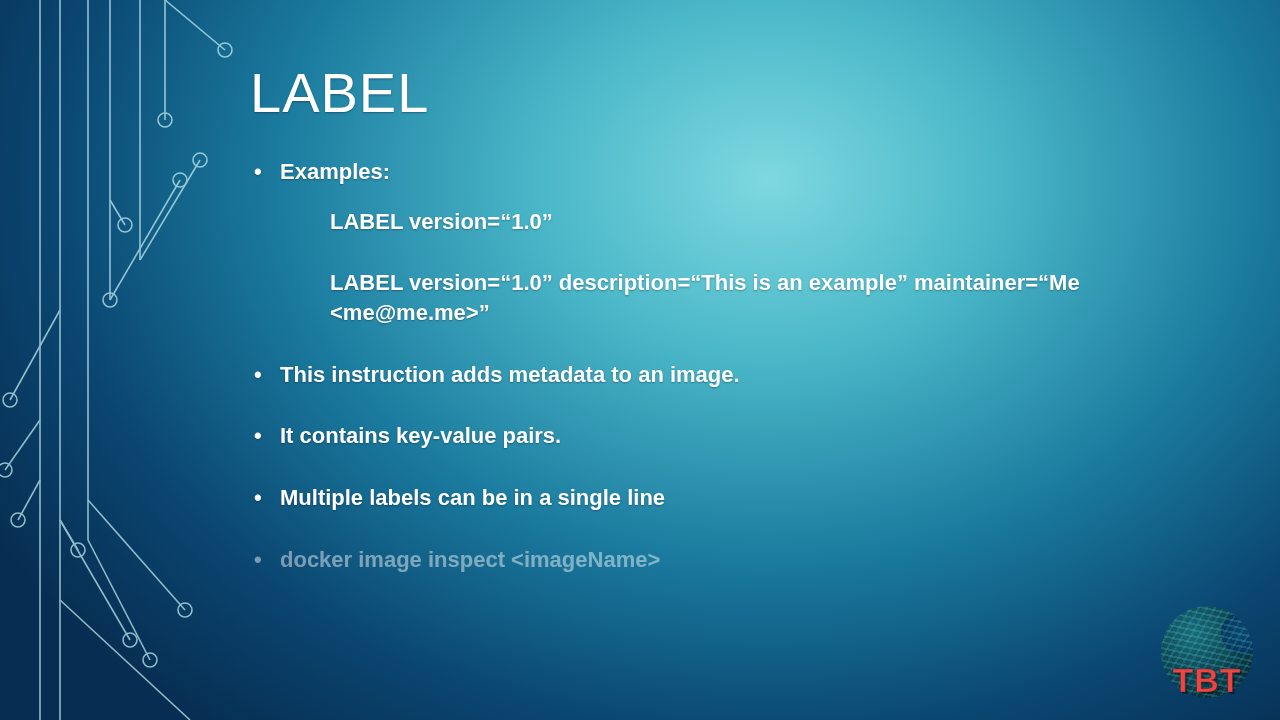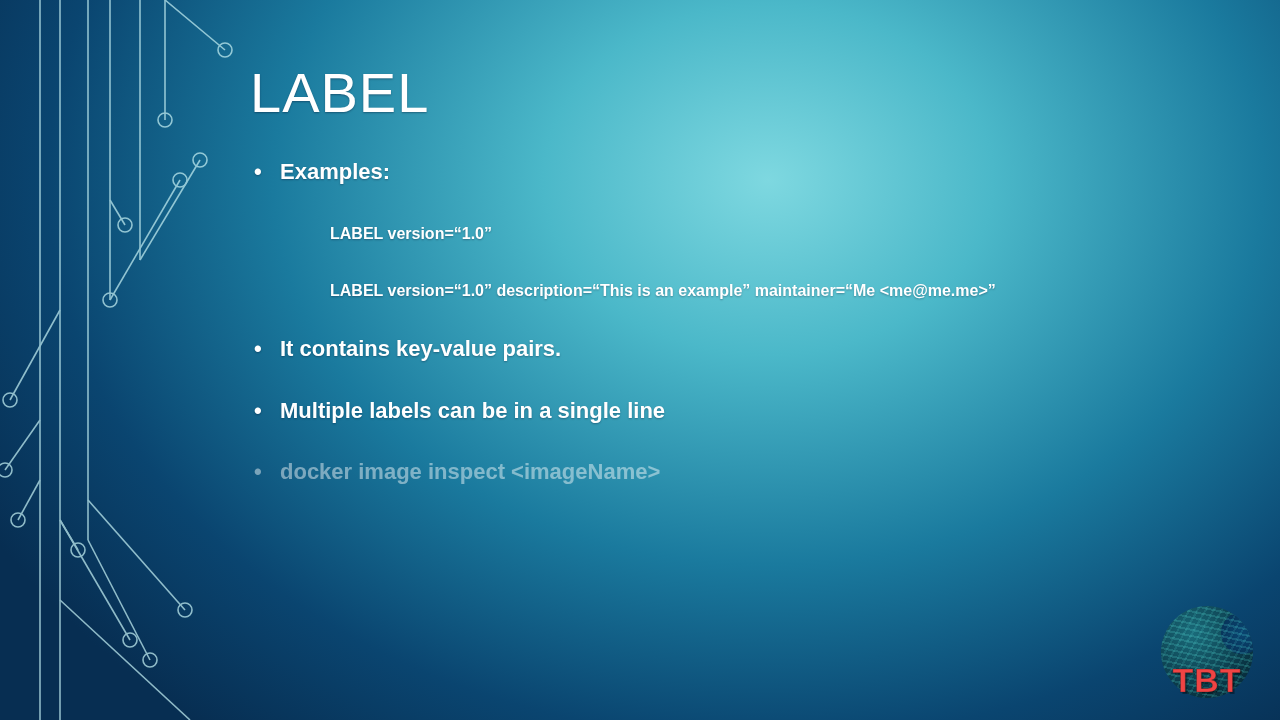--- a/index.html
+++ b/index.html
@@ -55,23 +55,23 @@
   }
   ul.bullets > li::before {
     content: "•";
     position: absolute;
     left: 4px;
     top: 0;
     font-size: 22px;
   }
   .sub {
     padding-left: 50px;
-    margin-top: 36px;
+    margin-top: 20px;
     margin-bottom: 32px;
-    font-size: 16px;
+    font-size: 22px;
   }
   .dim { color: rgba(255,255,255,0.45); text-shadow: none; }
   .dim::before { color: rgba(255,255,255,0.45); }
 
   
   .logo {
     position: absolute;
     right: 18px;
     bottom: 14px;
     width: 110px;
@@ -153,20 +153,21 @@
 </svg>
 
 <div class="content">
   <h1 class="title">LABEL</h1>
   <ul class="bullets">
     <li>
       <span>Examples:</span>
       <div class="sub">LABEL version=“1.0”</div>
       <div class="sub">LABEL version=“1.0” description=“This is an example” maintainer=“Me &lt;me@me.me&gt;”</div>
     </li>
+    <li>This instruction adds metadata to an image.</li>
     <li>It contains key-value pairs.</li>
     <li>Multiple labels can be in a single line</li>
     <li class="dim">docker image inspect &lt;imageName&gt;</li>
   </ul>
 </div>
 
 <div class="logo">
   <div class="globe">
     <div class="bite"></div>
   </div>

